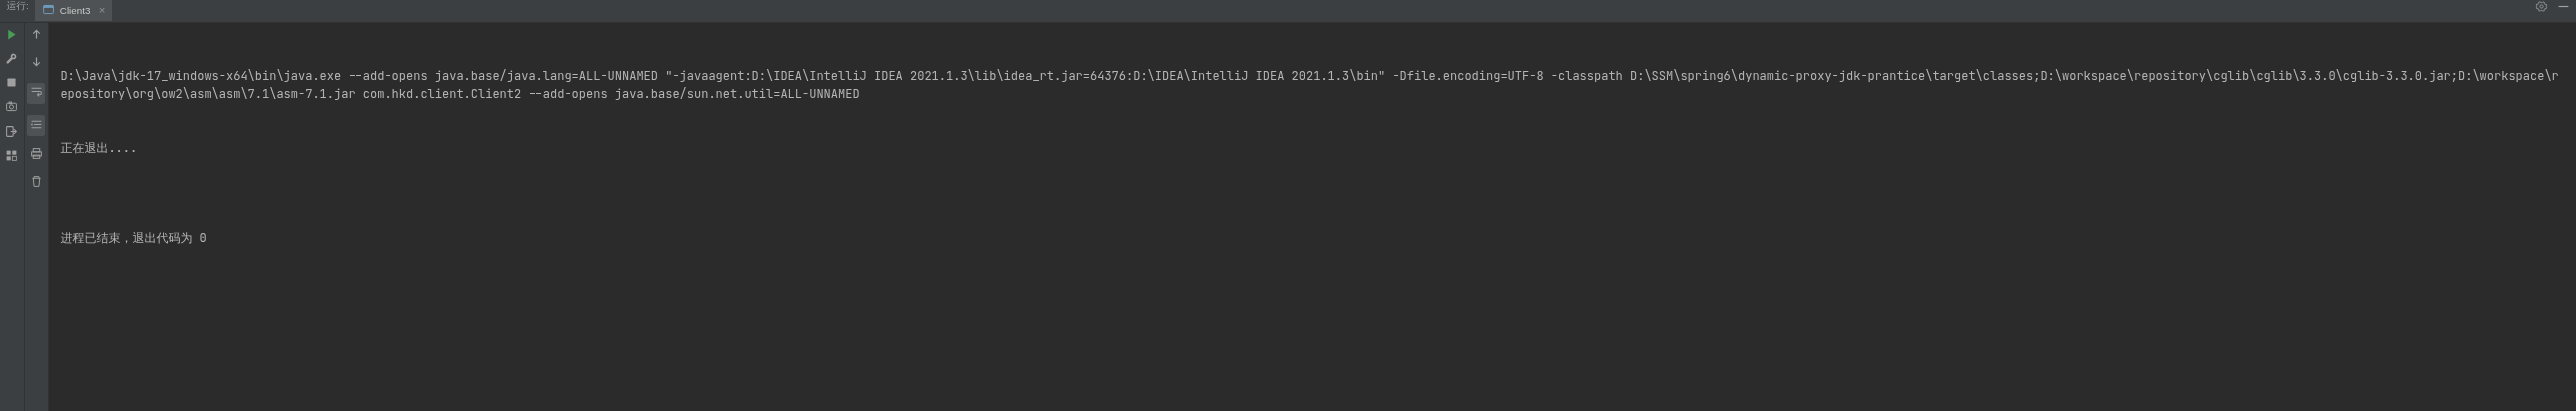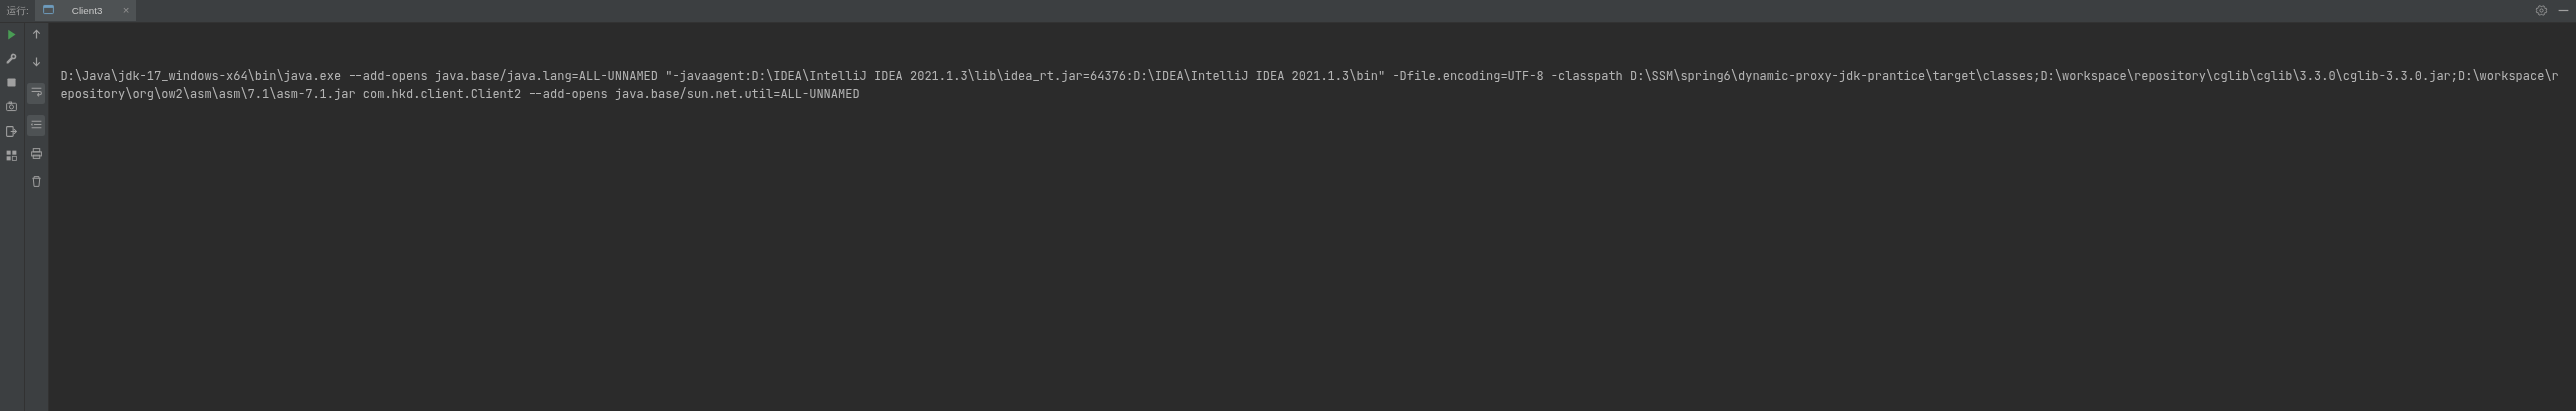--- a/index.html
+++ b/index.html
@@ -11,30 +11,29 @@
   height: 412px;
   overflow: hidden;
   display: flex;
   flex-direction: column;
 }
 .tab-bar {
   height: 23px;
   background: #3c3f41;
   border-bottom: 0.8px solid #323232;
   display: flex;
-  align-items: center;
   padding: 0 6.5px;
   font-size: 9.8px;
   color: #a0a0a0;
 }
 .tab-bar .run-label { margin-right: 6.5px; }
 .tab {
   display: flex;
   align-items: center;
-  gap: 17px;
+  gap: 5px;
   padding: 3.3px 6.5px;
   background: #4e5254;
   color: #c8c8c8;
   border-bottom: 1.6px solid #3c3f41;
   cursor: pointer;
 }
 .tab svg { width: 11.4px; height: 11.4px; }
 .tab .close { color: #919191; font-size: 11.4px; line-height: 1; margin-left: 3.3px; cursor: pointer; }
 .tab-bar .spacer { flex: 1; }
 .tab-bar .tool-icon { color: #a0a0a0; margin-left: 8.2px; cursor: pointer; }
@@ -189,17 +188,19 @@
     </span>
     <span class="t-icon">
       <svg viewBox="0 0 16 16" fill="none" stroke="currentColor" stroke-width="1.2">
           <path d="M3 4h10M5 4V2h6v2M4 4l1 10h6l1-10"></path>
         </svg>
     </span>
   </div>
 
   <div class="console">
     <div>D:\Java\jdk-17_windows-x64\bin\java.exe --add-opens java.base/java.lang=ALL-UNNAMED "-javaagent:D:\IDEA\IntelliJ IDEA 2021.1.3\lib\idea_rt.jar=64376:D:\IDEA\IntelliJ IDEA 2021.1.3\bin" -Dfile.encoding=UTF-8 -classpath D:\SSM\spring6\dynamic-proxy-jdk-prantice\target\classes;D:\workspace\repository\cglib\cglib\3.3.0\cglib-3.3.0.jar;D:\workspace\repository\org\ow2\asm\asm\7.1\asm-7.1.jar com.hkd.client.Client2 --add-opens java.base/sun.net.util=ALL-UNNAMED</div>
+    <div>正在退出....</div>
     <div></div>
+    <div>进程已结束，退出代码为 0</div>
   </div>
 
 </div>
 
 
 </body></html>

